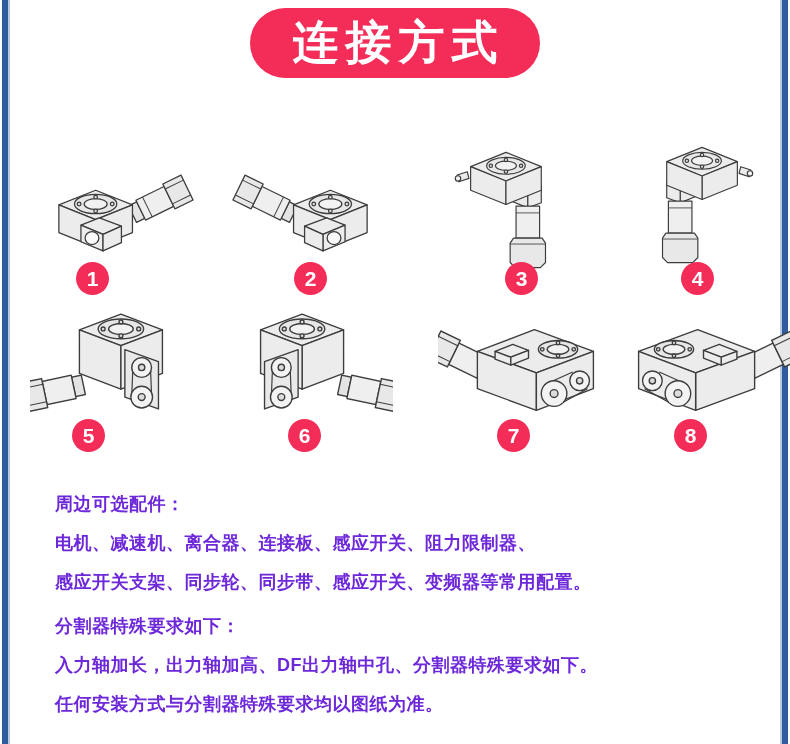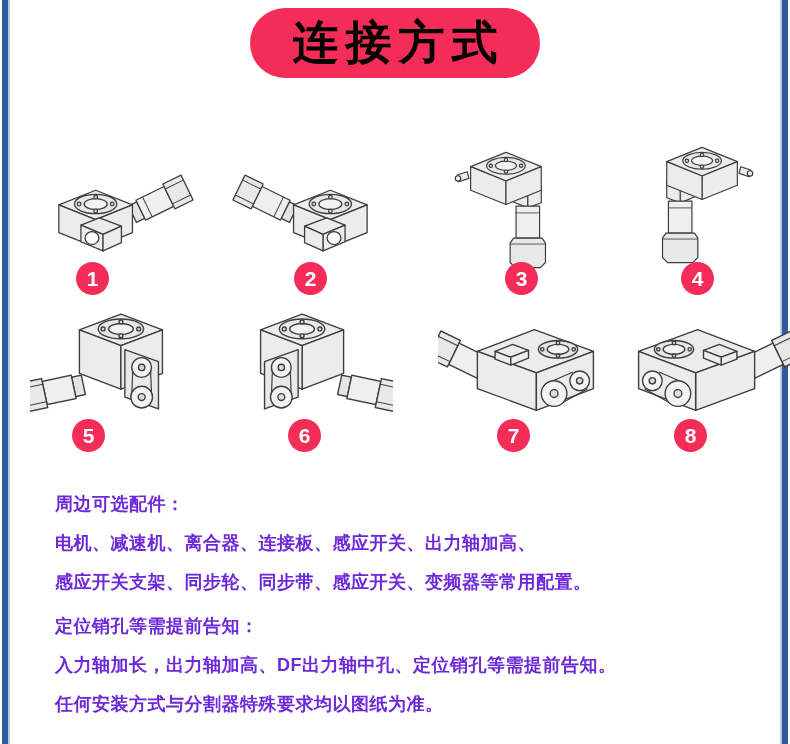--- a/index.html
+++ b/index.html
@@ -11,21 +11,21 @@
   .frame-edge{position:absolute;top:0;bottom:0;width:6px;background:#2e5c9c;}
   .frame-edge.left{left:2px;border-right:2px solid #b9c9e2;}
   .frame-edge.right{right:2px;border-left:2px solid #b9c9e2;}
 
   .banner{
     position:absolute;left:250px;top:8px;width:290px;height:70px;
     background:#f42c58;border-radius:35px;
     display:flex;align-items:center;justify-content:center;
   }
   .banner-title{
-    color:#000000;font-size:46px;font-weight:bold;letter-spacing:7px;
+    color:#ffffff;font-size:46px;font-weight:bold;letter-spacing:7px;
     padding-left:7px; 
   }
 
   .figure{position:absolute;}
   .figure svg{display:block;width:100%;height:100%;}
 
   .badge{
     position:absolute;width:33px;height:33px;border-radius:50%;
     background:#f42c58;color:#ffffff;
     display:flex;align-items:center;justify-content:center;
@@ -214,17 +214,17 @@
 <div class="badge" style="left:76px;top:262px">1</div>
 <div class="badge" style="left:294px;top:262px">2</div>
 <div class="badge" style="left:505px;top:262px">3</div>
 <div class="badge" style="left:681px;top:262px">4</div>
 <div class="badge" style="left:72px;top:419px">5</div>
 <div class="badge" style="left:288px;top:419px">6</div>
 <div class="badge" style="left:497px;top:419px">7</div>
 <div class="badge" style="left:674px;top:419px">8</div>
 
 <div class="note n1">周边可选配件：</div>
-<div class="note n2">电机、减速机、离合器、连接板、感应开关、出力轴加高、</div>
+<div class="note n2">电机、减速机、离合器、连接板、感应开关、阻力限制器、</div>
 <div class="note n3">感应开关支架、同步轮、同步带、感应开关、变频器等常用配置。</div>
-<div class="note n4">定位销孔等需提前告知：</div>
-<div class="note n5">入力轴加长，出力轴加高、DF出力轴中孔、定位销孔等需提前告知。</div>
+<div class="note n4">分割器特殊要求如下：</div>
+<div class="note n5">入力轴加长，出力轴加高、DF出力轴中孔、分割器特殊要求如下。</div>
 <div class="note n6">任何安装方式与分割器特殊要求均以图纸为准。</div>
 
 </body></html>

